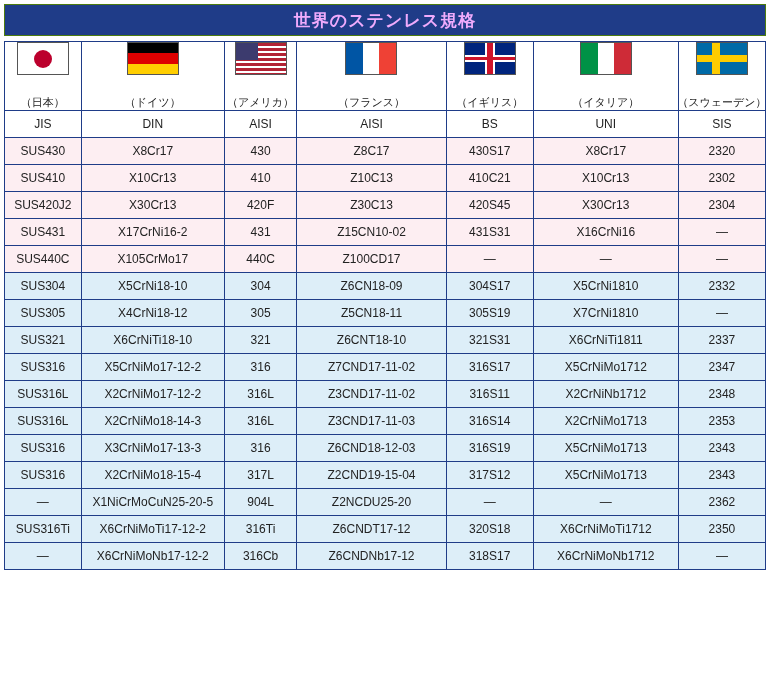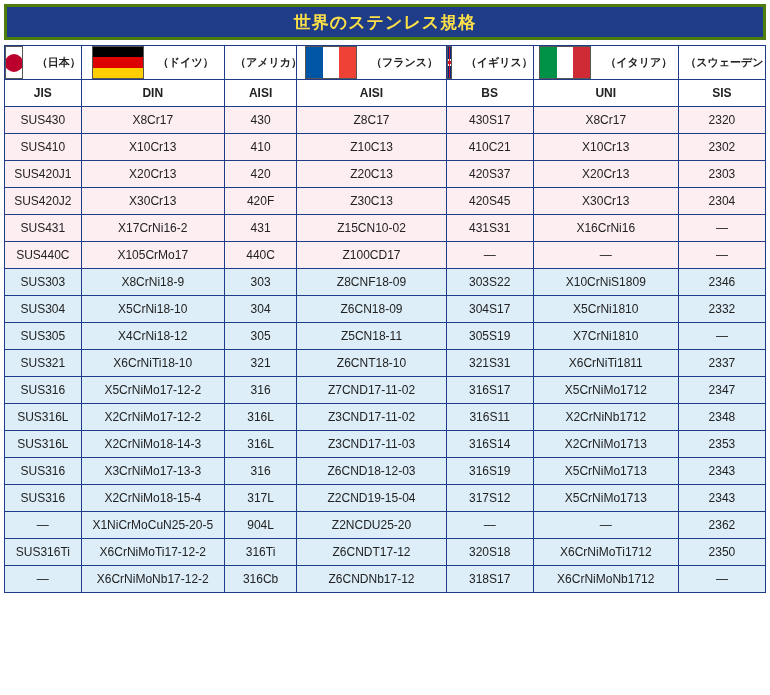--- a/index.html
+++ b/index.html
@@ -16,28 +16,28 @@
   .page {
     width: 770px;
     height: 695px;
     position: relative;
     background: #ffffff;
   }
   .title-bar {
     margin: 4px 4px 0 4px;
     height: 30px;
     background: #1f3c88;
-    color: #fde047;
+    color: #f0abfc;
     display: flex;
     align-items: center;
     justify-content: center;
     font-size: 17px;
     font-weight: bold;
     letter-spacing: 1px;
-    border: 3px solid #4d7c0f;
+    border: 1px solid #4d7c0f;
   }
   table.std {
     border-collapse: collapse;
     margin: 5px 4px 0 4px;
     width: 762px;
     table-layout: fixed;
   }
   table.std td, table.std th {
     border: 1px solid #1f3c88;
     text-align: center;
@@ -58,25 +58,24 @@
   col.c5 { width: 140px; }
   col.c6 { width: 84px; }
 
   .flagrow td {
     height: 52px;
     vertical-align: middle;
     background: #ffffff;
   }
   .flag-wrap {
     display: flex;
-    flex-direction: row;
+    flex-direction: column;
     align-items: center;
     justify-content: center;
-    gap: 14px;
-    font-weight: bold;
+    gap: 20px;
   }
   .flag {
     width: 52px;
     height: 33px;
     border: 1px solid #555555;
     position: relative;
     box-sizing: border-box;
     overflow: hidden;
     background: #ffffff;
   }
@@ -139,21 +138,21 @@
   .flag-se::after {
     content:"";
     position:absolute; left:0; top:0; right:0; bottom:0;
     background:
       linear-gradient(to bottom, transparent 0 40%, #fecc00 40% 60%, transparent 60% 100%),
       linear-gradient(to right, transparent 0 30%, #fecc00 30% 45%, transparent 45% 100%);
   }
 
   .stdrow td { background: #fdeef2; }
   .stdrow.alt td { background: #ddeef8; }
-  .stdrow.hdr td { background: #ffffff; font-weight: bold; }
+  .stdrow.hdr td { background: #ffffff; font-weight: normal; }
   .stdrow td.col0 { }
 </style>
 </head>
 <body>
 
 <div class="page">
 
   <div class="title-bar">世界のステンレス規格</div>
 
   <table class="std">
@@ -234,29 +233,20 @@
       <tr class="stdrow">
         <td class="col0">SUS410</td>
         <td>X10Cr13</td>
         <td>410</td>
         <td>Z10C13</td>
         <td>410C21</td>
         <td>X10Cr13</td>
         <td>2302</td>
       </tr>
       <tr class="stdrow">
-        <td class="col0">SUS420J1</td>
-        <td>X20Cr13</td>
-        <td>420</td>
-        <td>Z20C13</td>
-        <td>420S37</td>
-        <td>X20Cr13</td>
-        <td>2303</td>
-      </tr>
-      <tr class="stdrow">
         <td class="col0">SUS420J2</td>
         <td>X30Cr13</td>
         <td>420F</td>
         <td>Z30C13</td>
         <td>420S45</td>
         <td>X30Cr13</td>
         <td>2304</td>
       </tr>
       <tr class="stdrow">
         <td class="col0">SUS431</td>
@@ -271,29 +261,20 @@
         <td class="col0">SUS440C</td>
         <td>X105CrMo17</td>
         <td>440C</td>
         <td>Z100CD17</td>
         <td>—</td>
         <td>—</td>
         <td>—</td>
       </tr>
 
       <tr class="stdrow alt">
-        <td class="col0">SUS303</td>
-        <td>X8CrNi18-9</td>
-        <td>303</td>
-        <td>Z8CNF18-09</td>
-        <td>303S22</td>
-        <td>X10CrNiS1809</td>
-        <td>2346</td>
-      </tr>
-      <tr class="stdrow alt">
         <td class="col0">SUS304</td>
         <td>X5CrNi18-10</td>
         <td>304</td>
         <td>Z6CN18-09</td>
         <td>304S17</td>
         <td>X5CrNi1810</td>
         <td>2332</td>
       </tr>
       <tr class="stdrow alt">
         <td class="col0">SUS305</td>

